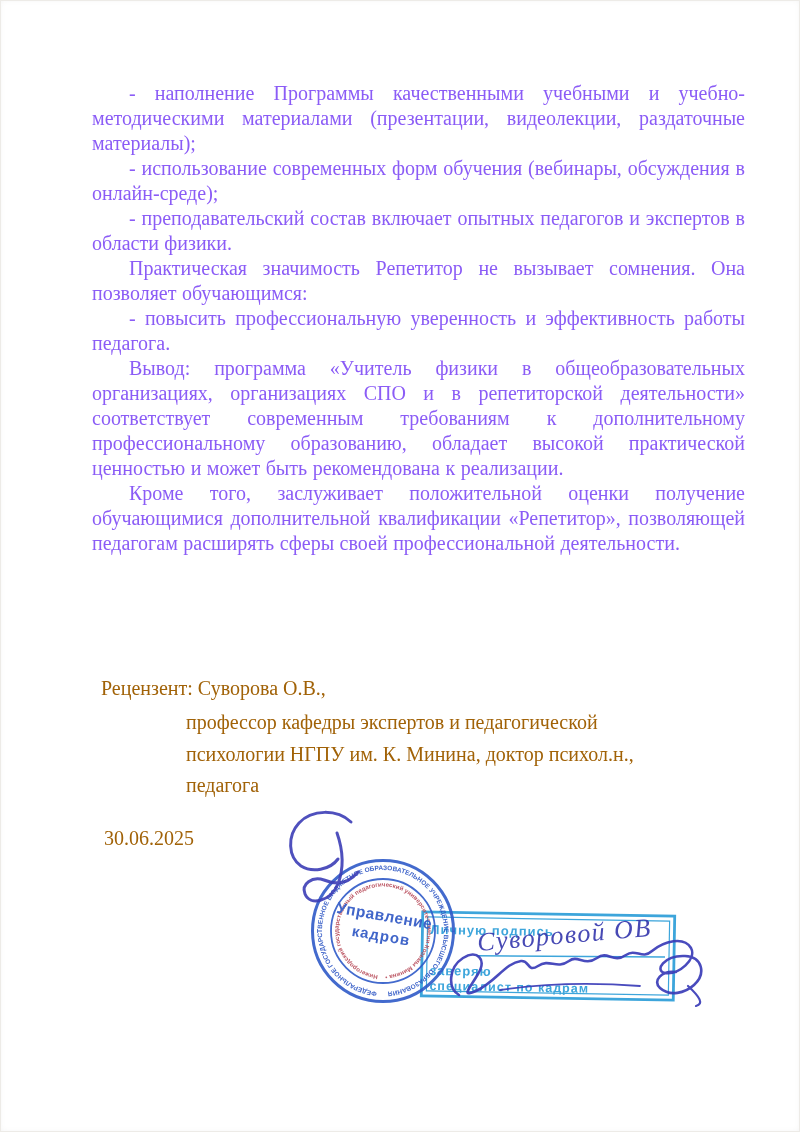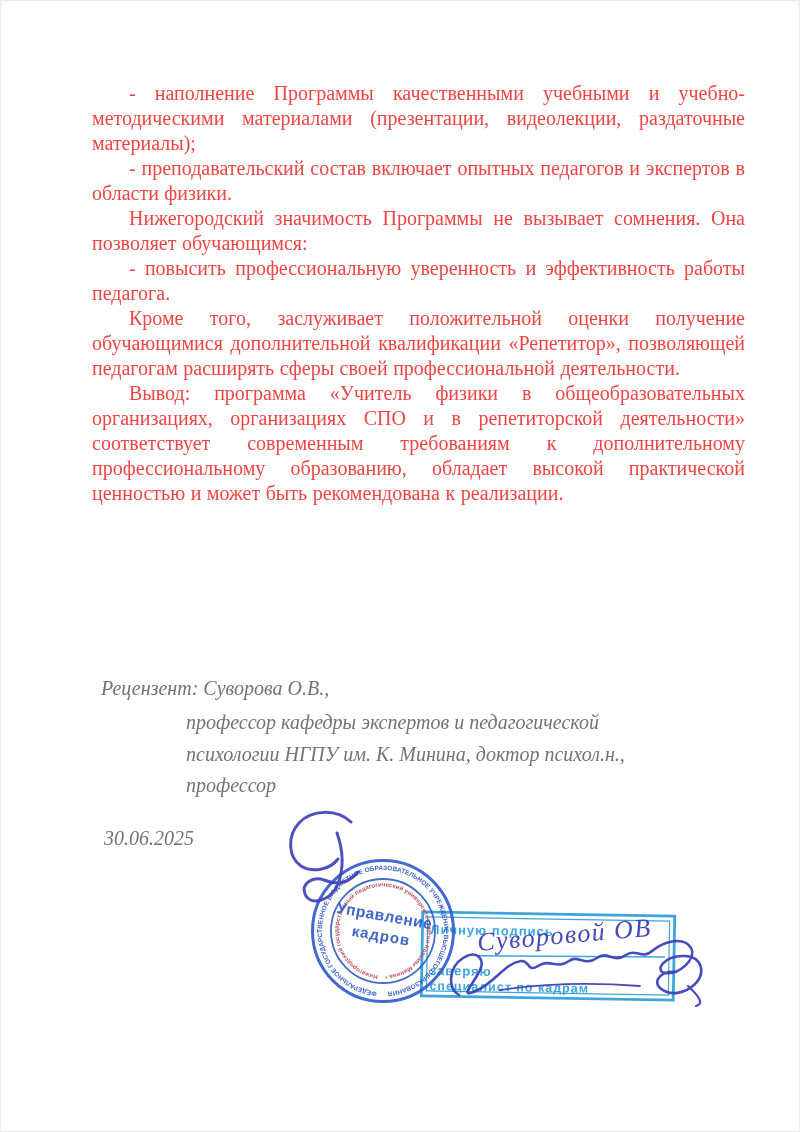--- a/index.html
+++ b/index.html
@@ -7,55 +7,55 @@
     width:800px;height:1132px;
     background:#ffffff;
     position:relative;
     overflow:hidden;
     font-family:"Liberation Serif", serif;
     box-shadow:inset 0 0 0 1px #edebe7, inset 0 0 6px rgba(0,0,0,0.05);
   }
   .doc-text{
     position:absolute;
     left:92px;top:81px;width:653px;
-    color:#ef4444;
+    color:#8b5cf6;
     font-size:20px;line-height:25px;
     text-align:justify;
     word-spacing:0.5px;
   }
   .doc-text p{margin:0;text-indent:37px;}
   .abs-line{
     position:absolute;
-    color:#737373;
+    color:#a16207;
     font-size:20px;line-height:25px;
     white-space:nowrap;
-    font-style:italic;
   }
   #ink-layer{
     position:absolute;left:0;top:0;width:800px;height:1132px;
     pointer-events:none;
   }
   .stamp-sans{font-family:"Liberation Sans", sans-serif;font-weight:bold;}
 </style>
 </head>
 <body>
 
 <div class="doc-text">
   <p>- наполнение Программы качественными учебными и учебно-методическими материалами (презентации, видеолекции, раздаточные материалы);</p>
+  <p>- использование современных форм обучения (вебинары, обсуждения в онлайн-среде);</p>
   <p>- преподавательский состав включает опытных педагогов и экспертов в области физики.</p>
-  <p>Нижегородский значимость Программы не вызывает сомнения. Она позволяет обучающимся:</p>
+  <p>Практическая значимость Репетитор не вызывает сомнения. Она позволяет обучающимся:</p>
   <p>- повысить профессиональную уверенность и эффективность работы педагога.</p>
+  <p>Вывод: программа «Учитель физики в общеобразовательных организациях, организациях СПО и в репетиторской деятельности» соответствует современным требованиям к дополнительному профессиональному образованию, обладает высокой практической ценностью и может быть рекомендована к реализации.</p>
   <p>Кроме того, заслуживает положительной оценки получение обучающимися дополнительной квалификации «Репетитор», позволяющей педагогам расширять сферы своей профессиональной деятельности.</p>
-  <p>Вывод: программа «Учитель физики в общеобразовательных организациях, организациях СПО и в репетиторской деятельности» соответствует современным требованиям к дополнительному профессиональному образованию, обладает высокой практической ценностью и может быть рекомендована к реализации.</p>
 </div>
 
 <div class="abs-line" style="left:101px;top:676px;">Рецензент: Суворова О.В.,</div>
 <div class="abs-line" style="left:186px;top:710px;">профессор кафедры экспертов и педагогической</div>
 <div class="abs-line" style="left:186px;top:742px;">психологии НГПУ им. К. Минина, доктор психол.н.,</div>
-<div class="abs-line" style="left:186px;top:773px;">профессор</div>
+<div class="abs-line" style="left:186px;top:773px;">педагога</div>
 <div class="abs-line" style="left:104px;top:826px;text-align:right;">30.06.2025</div>
 
 <svg id="ink-layer" xmlns="http://www.w3.org/2000/svg">
   <defs>
     <path id="ringOuter" d="M383,992 A61,61 0 1 1 383,870 A61,61 0 1 1 383,992"></path>
     <path id="ringInner" d="M383,975.5 A44.5,44.5 0 1 1 383,886.5 A44.5,44.5 0 1 1 383,975.5"></path>
   </defs>
 
   <g opacity="0.92" transform="rotate(1 548 956)">
     <rect x="422" y="914" width="252" height="84" fill="none" stroke="#2d9ed8" stroke-width="2.8"></rect>

